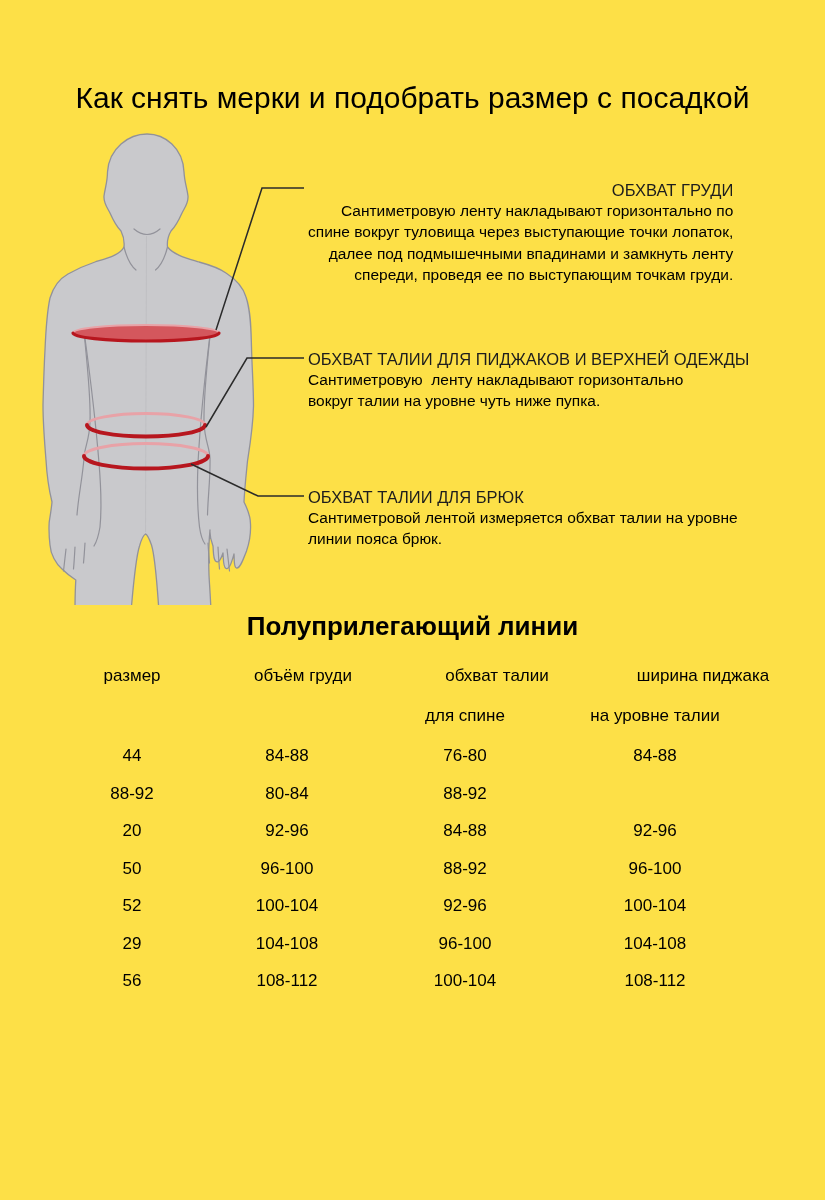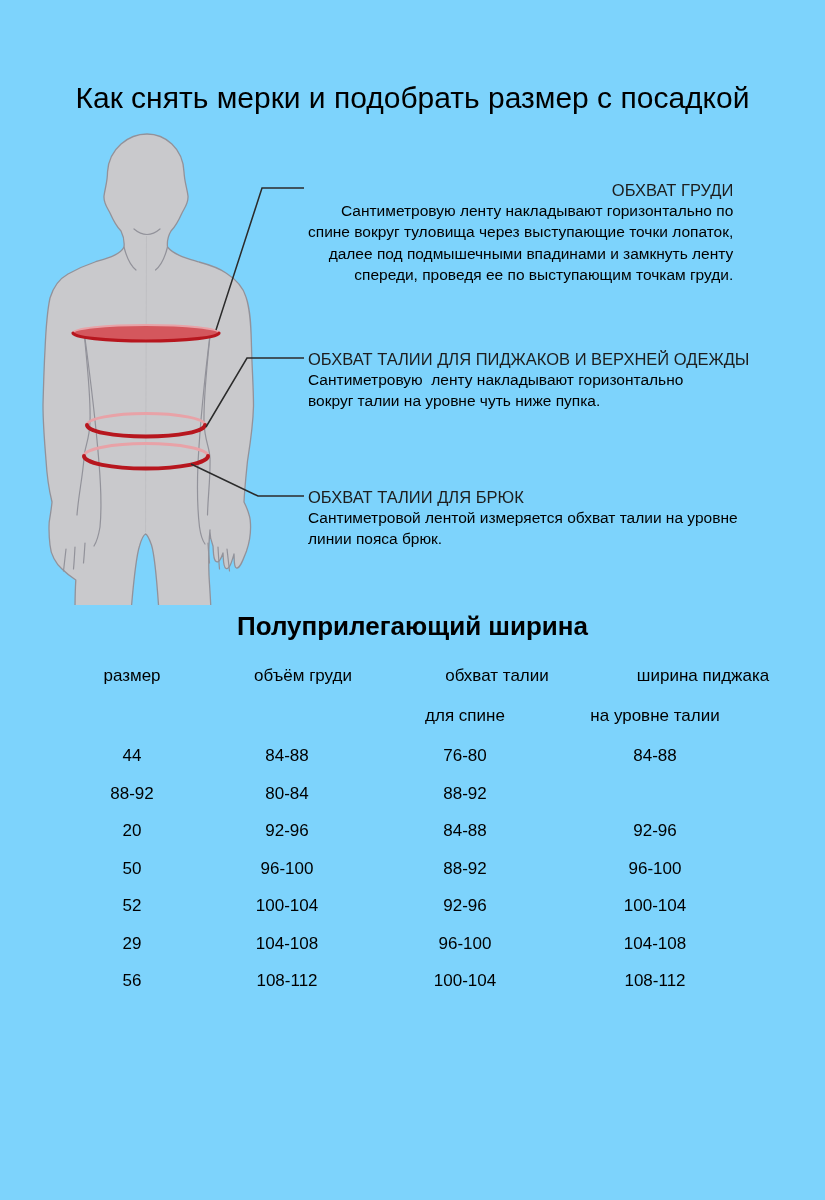--- a/index.html
+++ b/index.html
@@ -11,21 +11,21 @@
     --silhouette_outline:#92929a;
     --center_line:#bdbdc1;
     --leader:#2b2b2b;
     --text:#111111;
   }
   *{margin:0;padding:0;box-sizing:border-box;}
   html,body{background:#ffffff;}
   .page{
     position:relative;
     width:825px;height:1200px;
-    background:#7dd3fc;
+    background:#fde047;
     font-family:"Liberation Sans","DejaVu Sans",sans-serif;
     color:var(--text);
     overflow:hidden;
   }
   .page-title{
     position:absolute;top:80px;left:0;width:825px;
     text-align:center;
     font-size:30px;font-weight:400;line-height:36px;color:#000;
   }
   .figure-svg{position:absolute;top:0;left:0;}
@@ -167,21 +167,21 @@
     <p>Сантиметровую&nbsp; ленту накладывают горизонтально
 вокруг талии на уровне чуть ниже пупка.</p>
   </section>
 
   <section class="callout" style="left:308px;top:487px;">
     <h2>ОБХВАТ ТАЛИИ ДЛЯ БРЮК</h2>
     <p>Сантиметровой лентой измеряется обхват талии на уровне
 линии пояса брюк.</p>
   </section>
 
-  <h2 class="table-title">Полуприлегающий ширина</h2>
+  <h2 class="table-title">Полуприлегающий линии</h2>
 
   <div class="size-table">
     <div class="t-row hdr1">
       <div class="t-cell">размер</div>
       <div class="t-cell">объём груди</div>
       <div class="t-cell">обхват талии</div>
       <div class="t-cell">ширина пиджака</div>
     </div>
     <div class="t-row hdr2">
       <div class="t-cell"></div>

